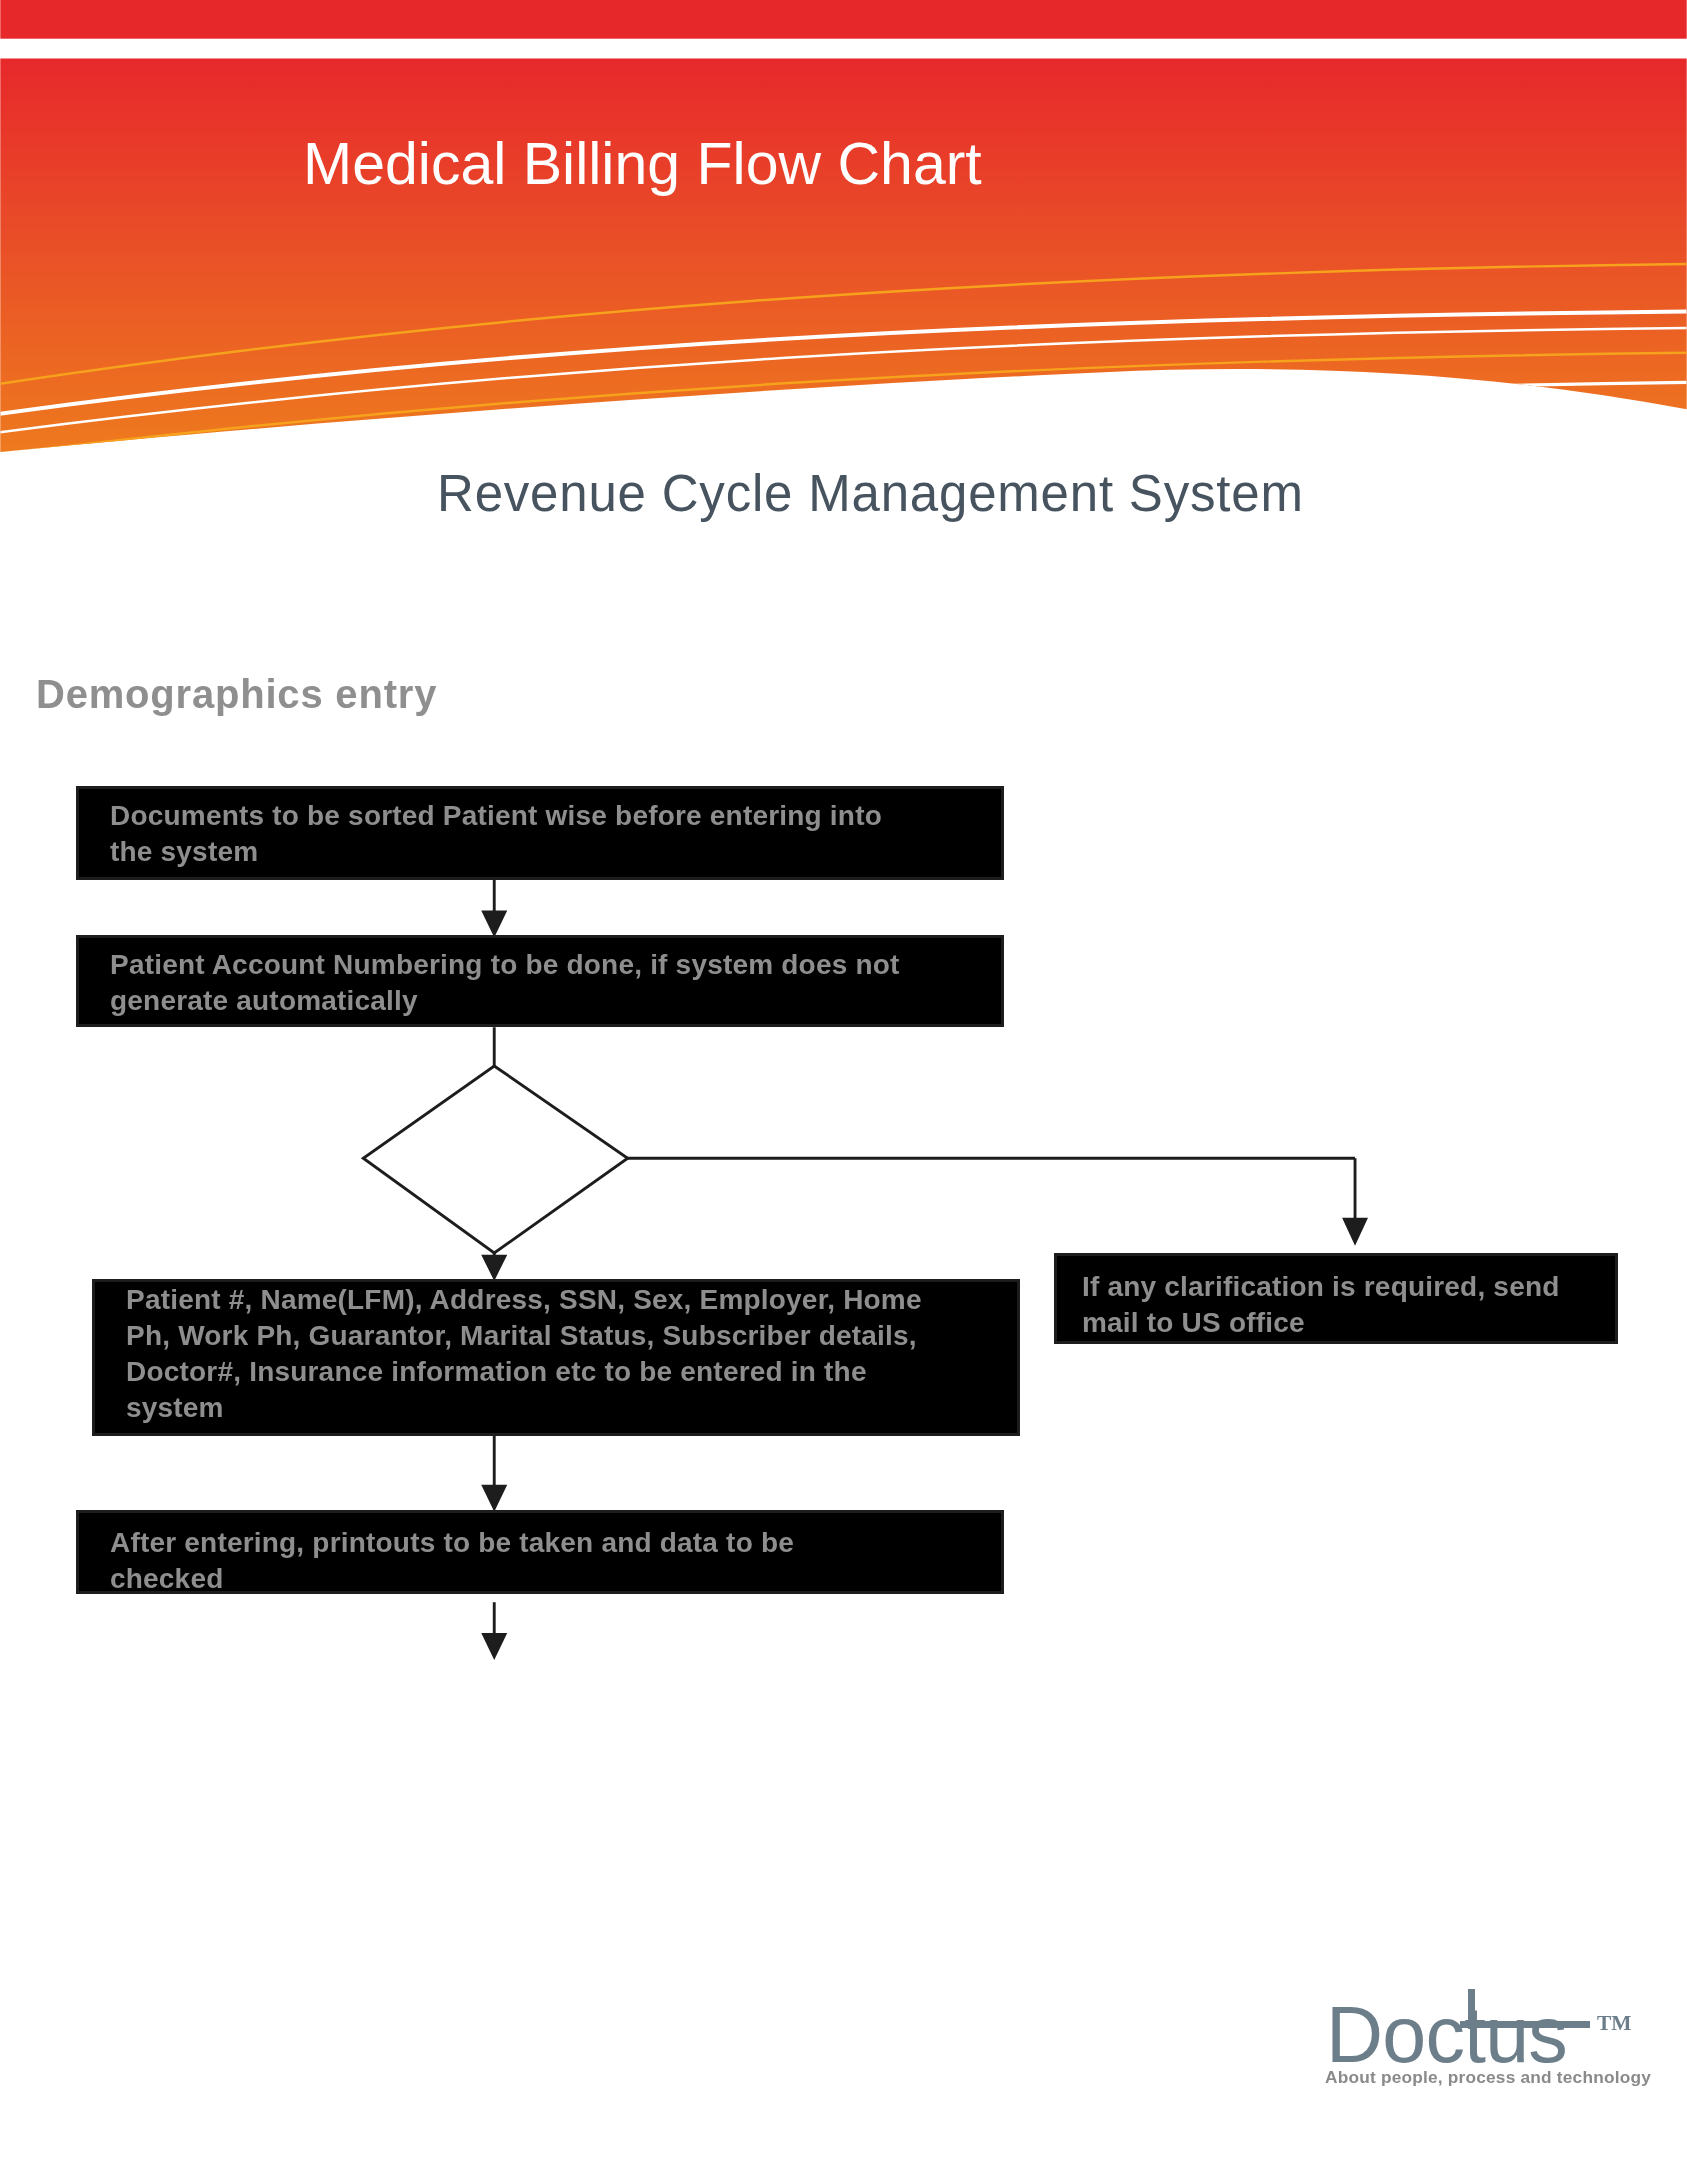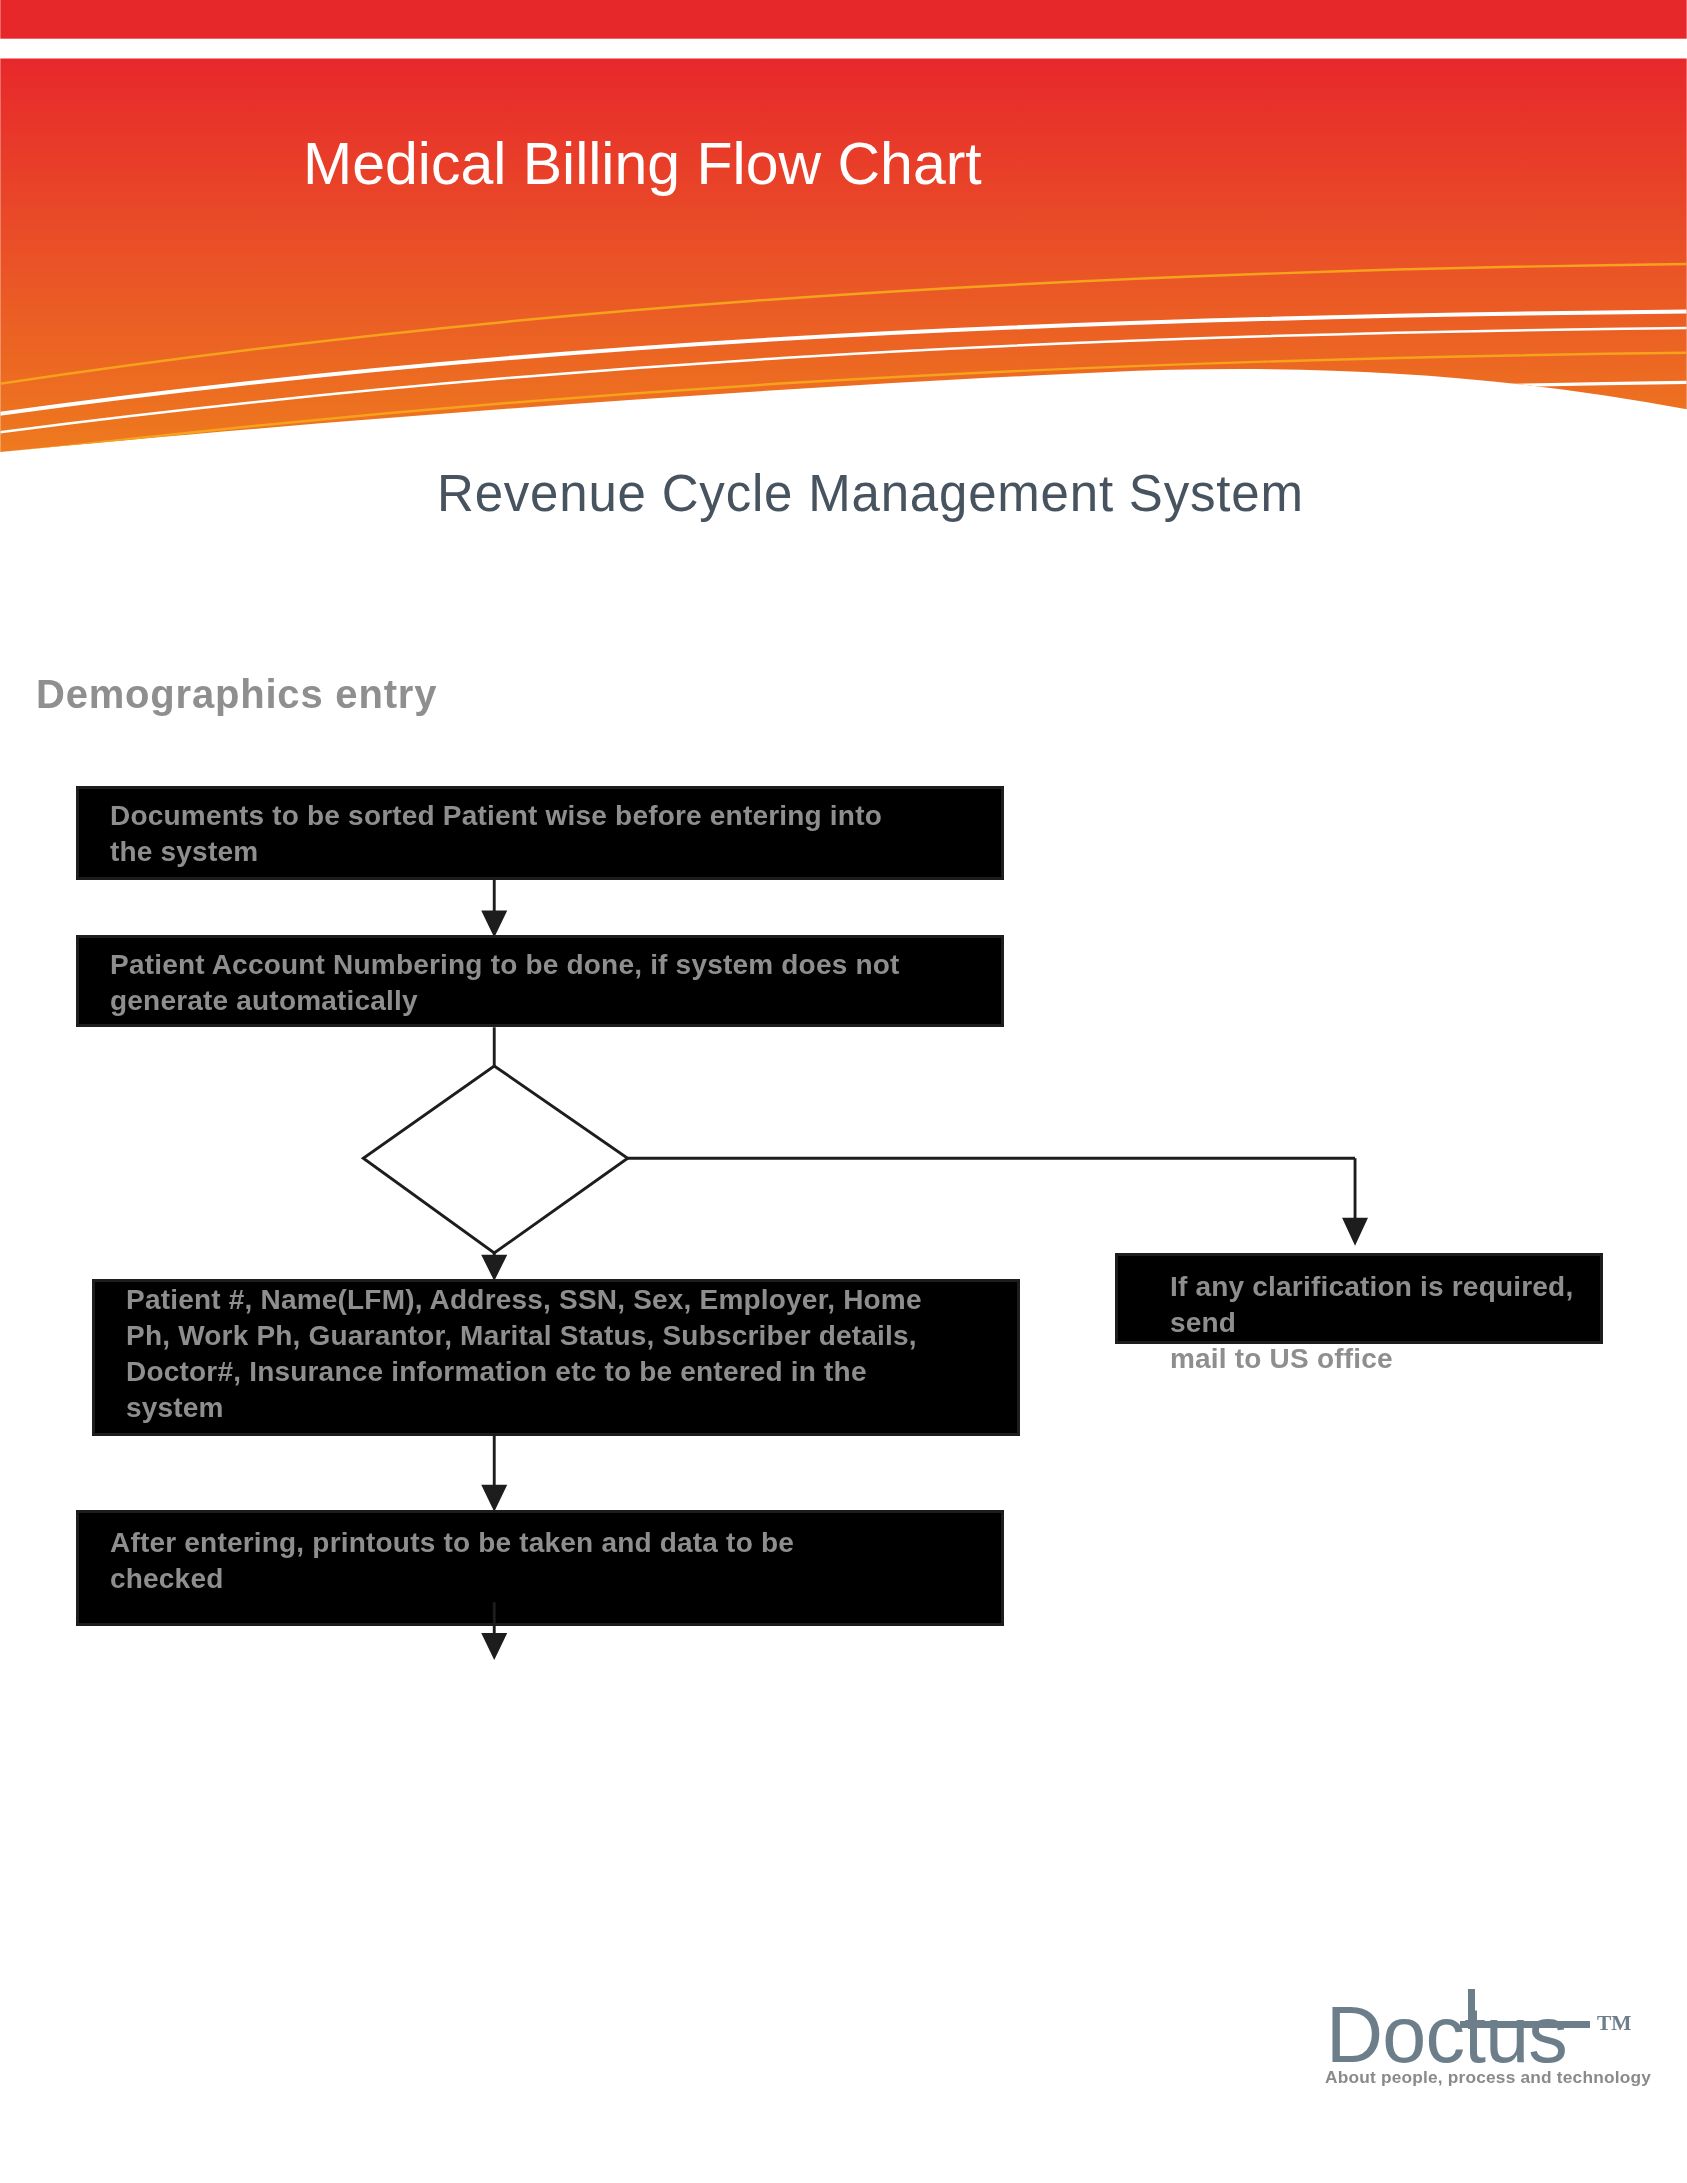--- a/index.html
+++ b/index.html
@@ -39,23 +39,23 @@
     border:3.3px solid #1d1d1d;background:#000000;
     color:#8e8e8e;font-weight:bold;
     font-size:28px;line-height:36px;
     white-space:pre-line;
     padding:9px 23px 0 31px;
     letter-spacing:0.2px;
   }
   #node-sort         {left:76px;  top:786px;  width:928px; height:94px;}
   #node-numbering    {left:76px;  top:935px; width:928px; height:92px;}
   #node-details      {left:92px;  top:1279px; width:928px; height:157px; padding-top:0;}
-  #node-printouts    {left:76px;  top:1510px; width:928px; height:116px; padding-top:12.4px;}
+  #node-printouts    {left:76px;  top:1510px; width:928px; height:84px; padding-top:12.4px;}
   #node-log          {left:76px;  top:1658px; width:928px; height:92px; padding-top:10.7px;}
-  #node-clarification{left:1115px;top:1253px; width:488px;  height:91px; padding-top:13px; padding-left:52px;}
+  #node-clarification{left:1054px;top:1253px; width:564px;  height:91px; padding-top:13px; padding-left:25px;}
   .connector-svg{position:absolute;top:0;left:0;pointer-events:none;}
   
   .logo-name{
     position:absolute;left:1326px;top:1995px;
     font-size:79px;line-height:1;font-weight:400;
     color:#6d7e8b;letter-spacing:-0.8px;
   }
   .logo-bar{position:absolute;left:1460px;top:2021px;width:130px;height:7.4px;background:#6d7e8b;}
   .logo-stem{position:absolute;left:1468px;top:1989px;width:7.4px;height:40px;background:#6d7e8b;}
   .logo-tm{position:absolute;left:1597px;top:2011px;font-size:21.4px;font-weight:bold;color:#6d7e8b;font-family:Liberation Serif, serif;}

